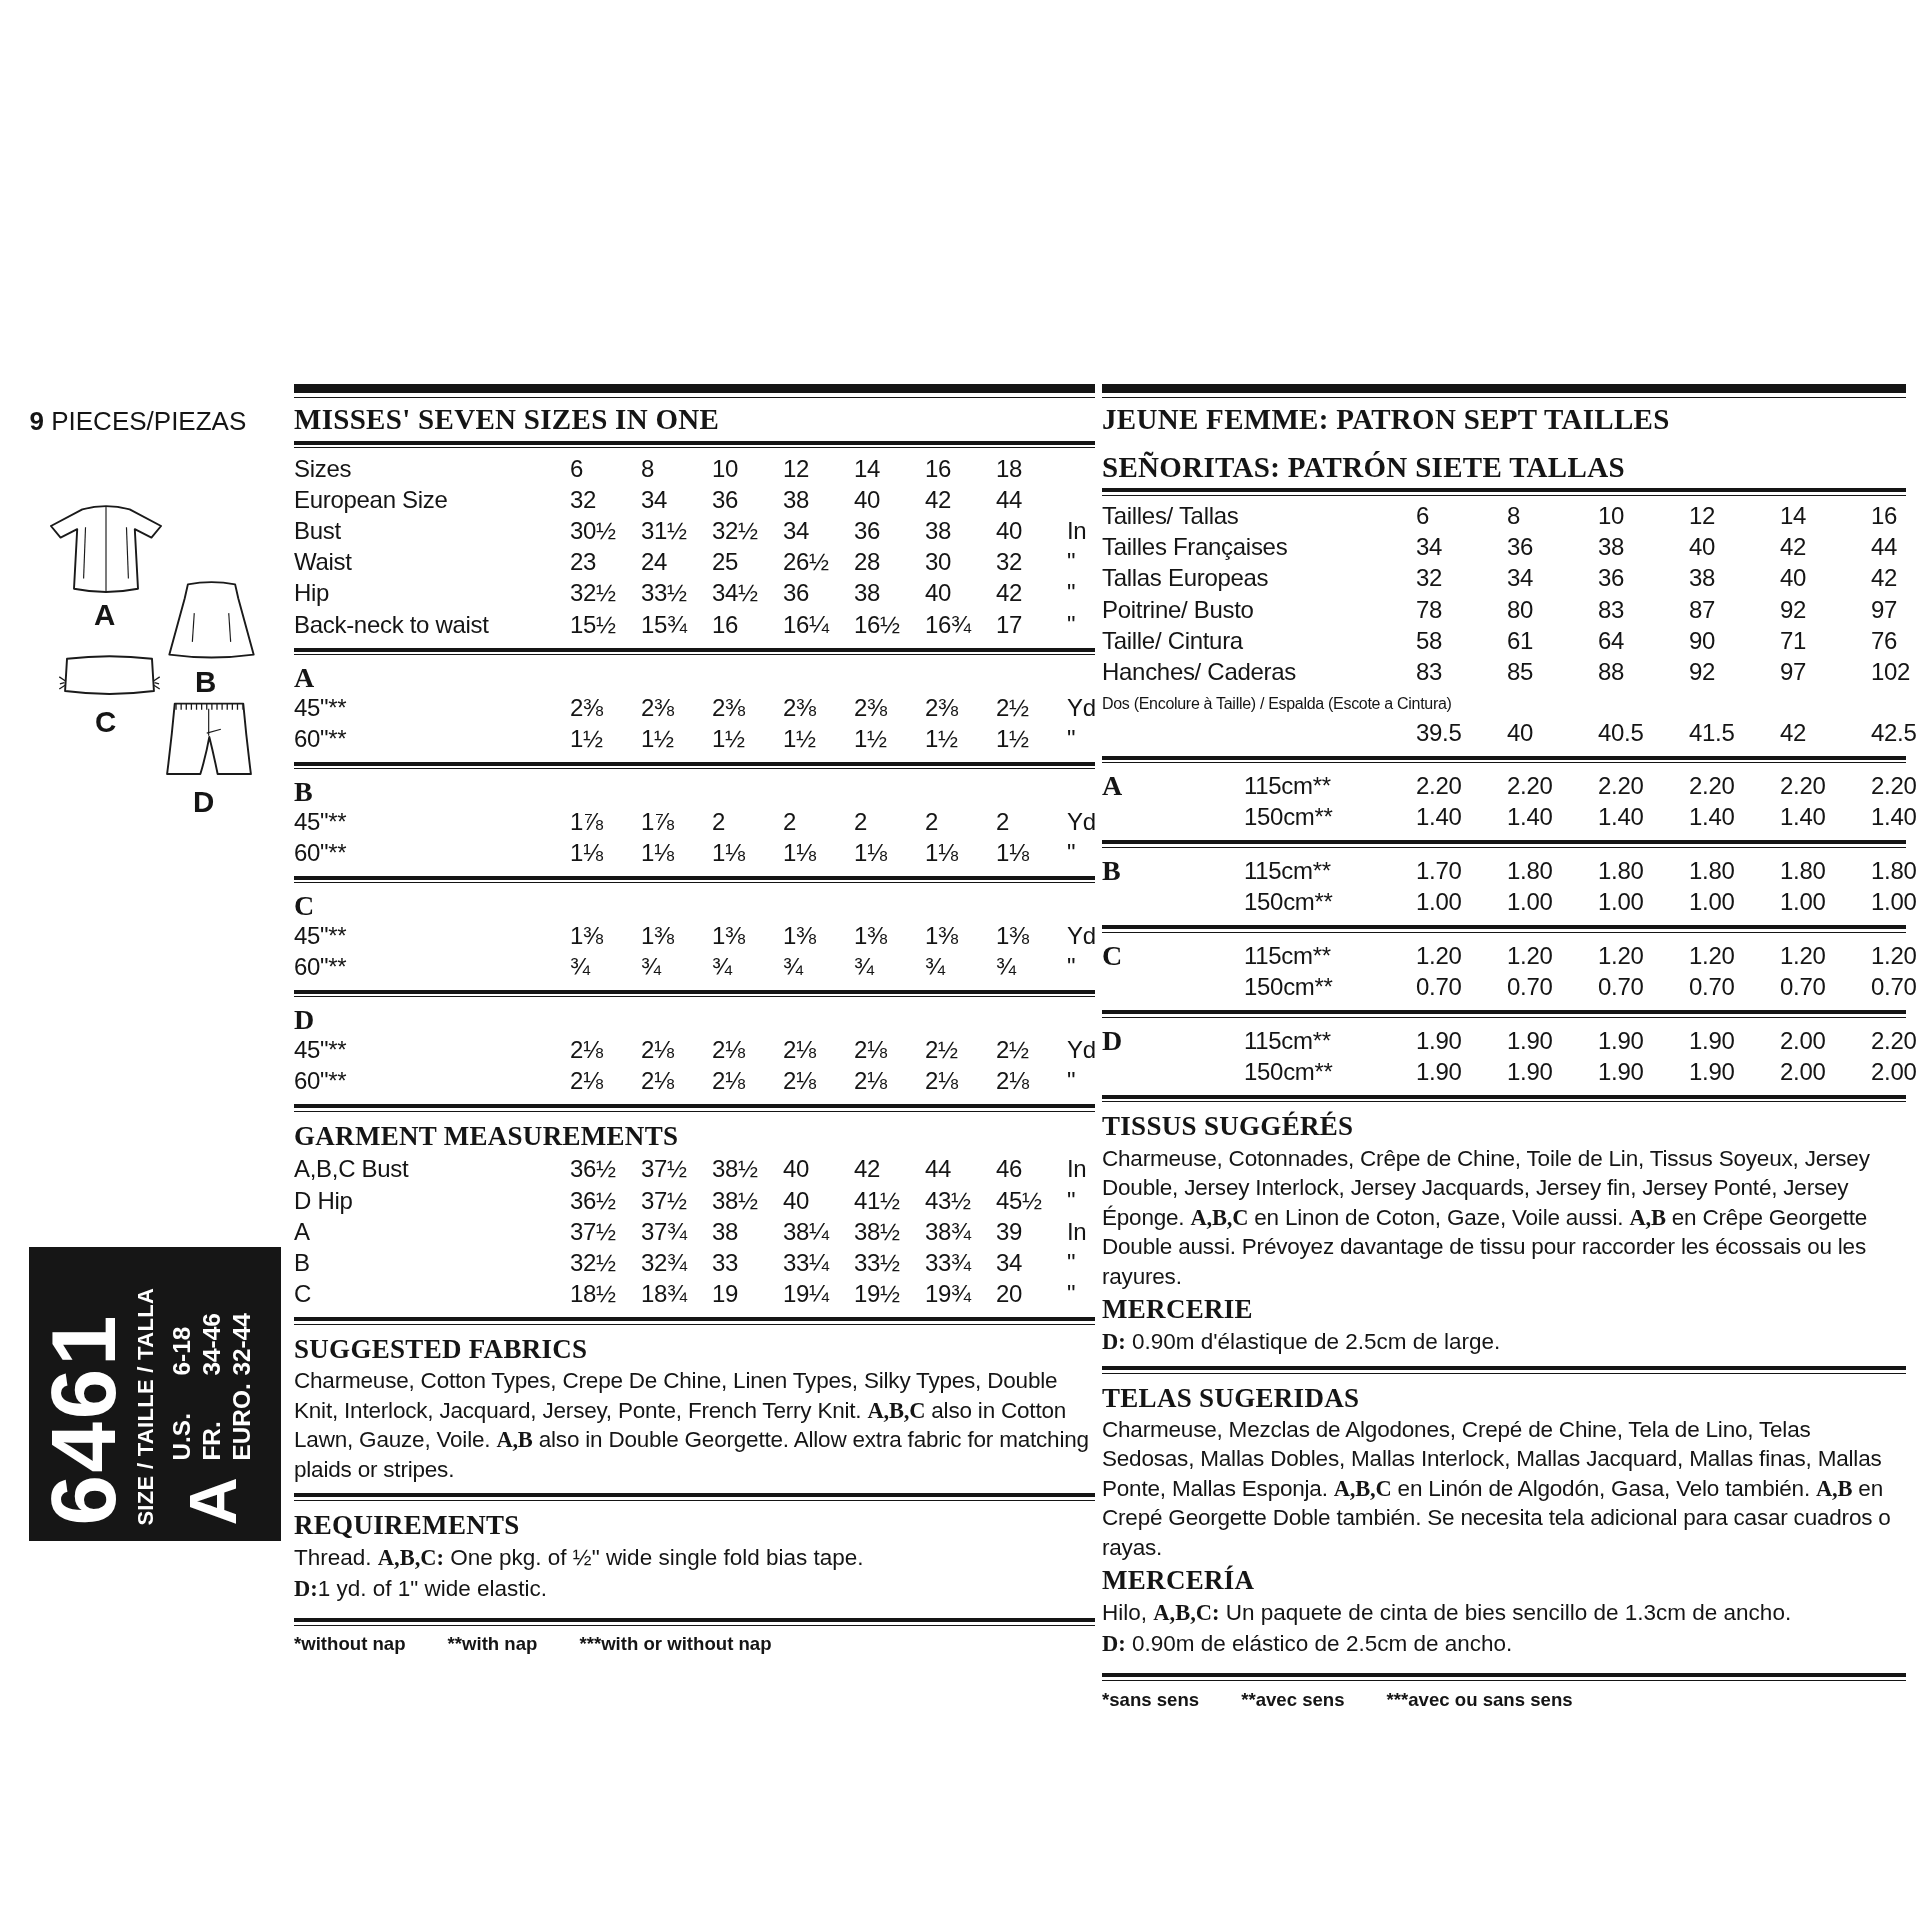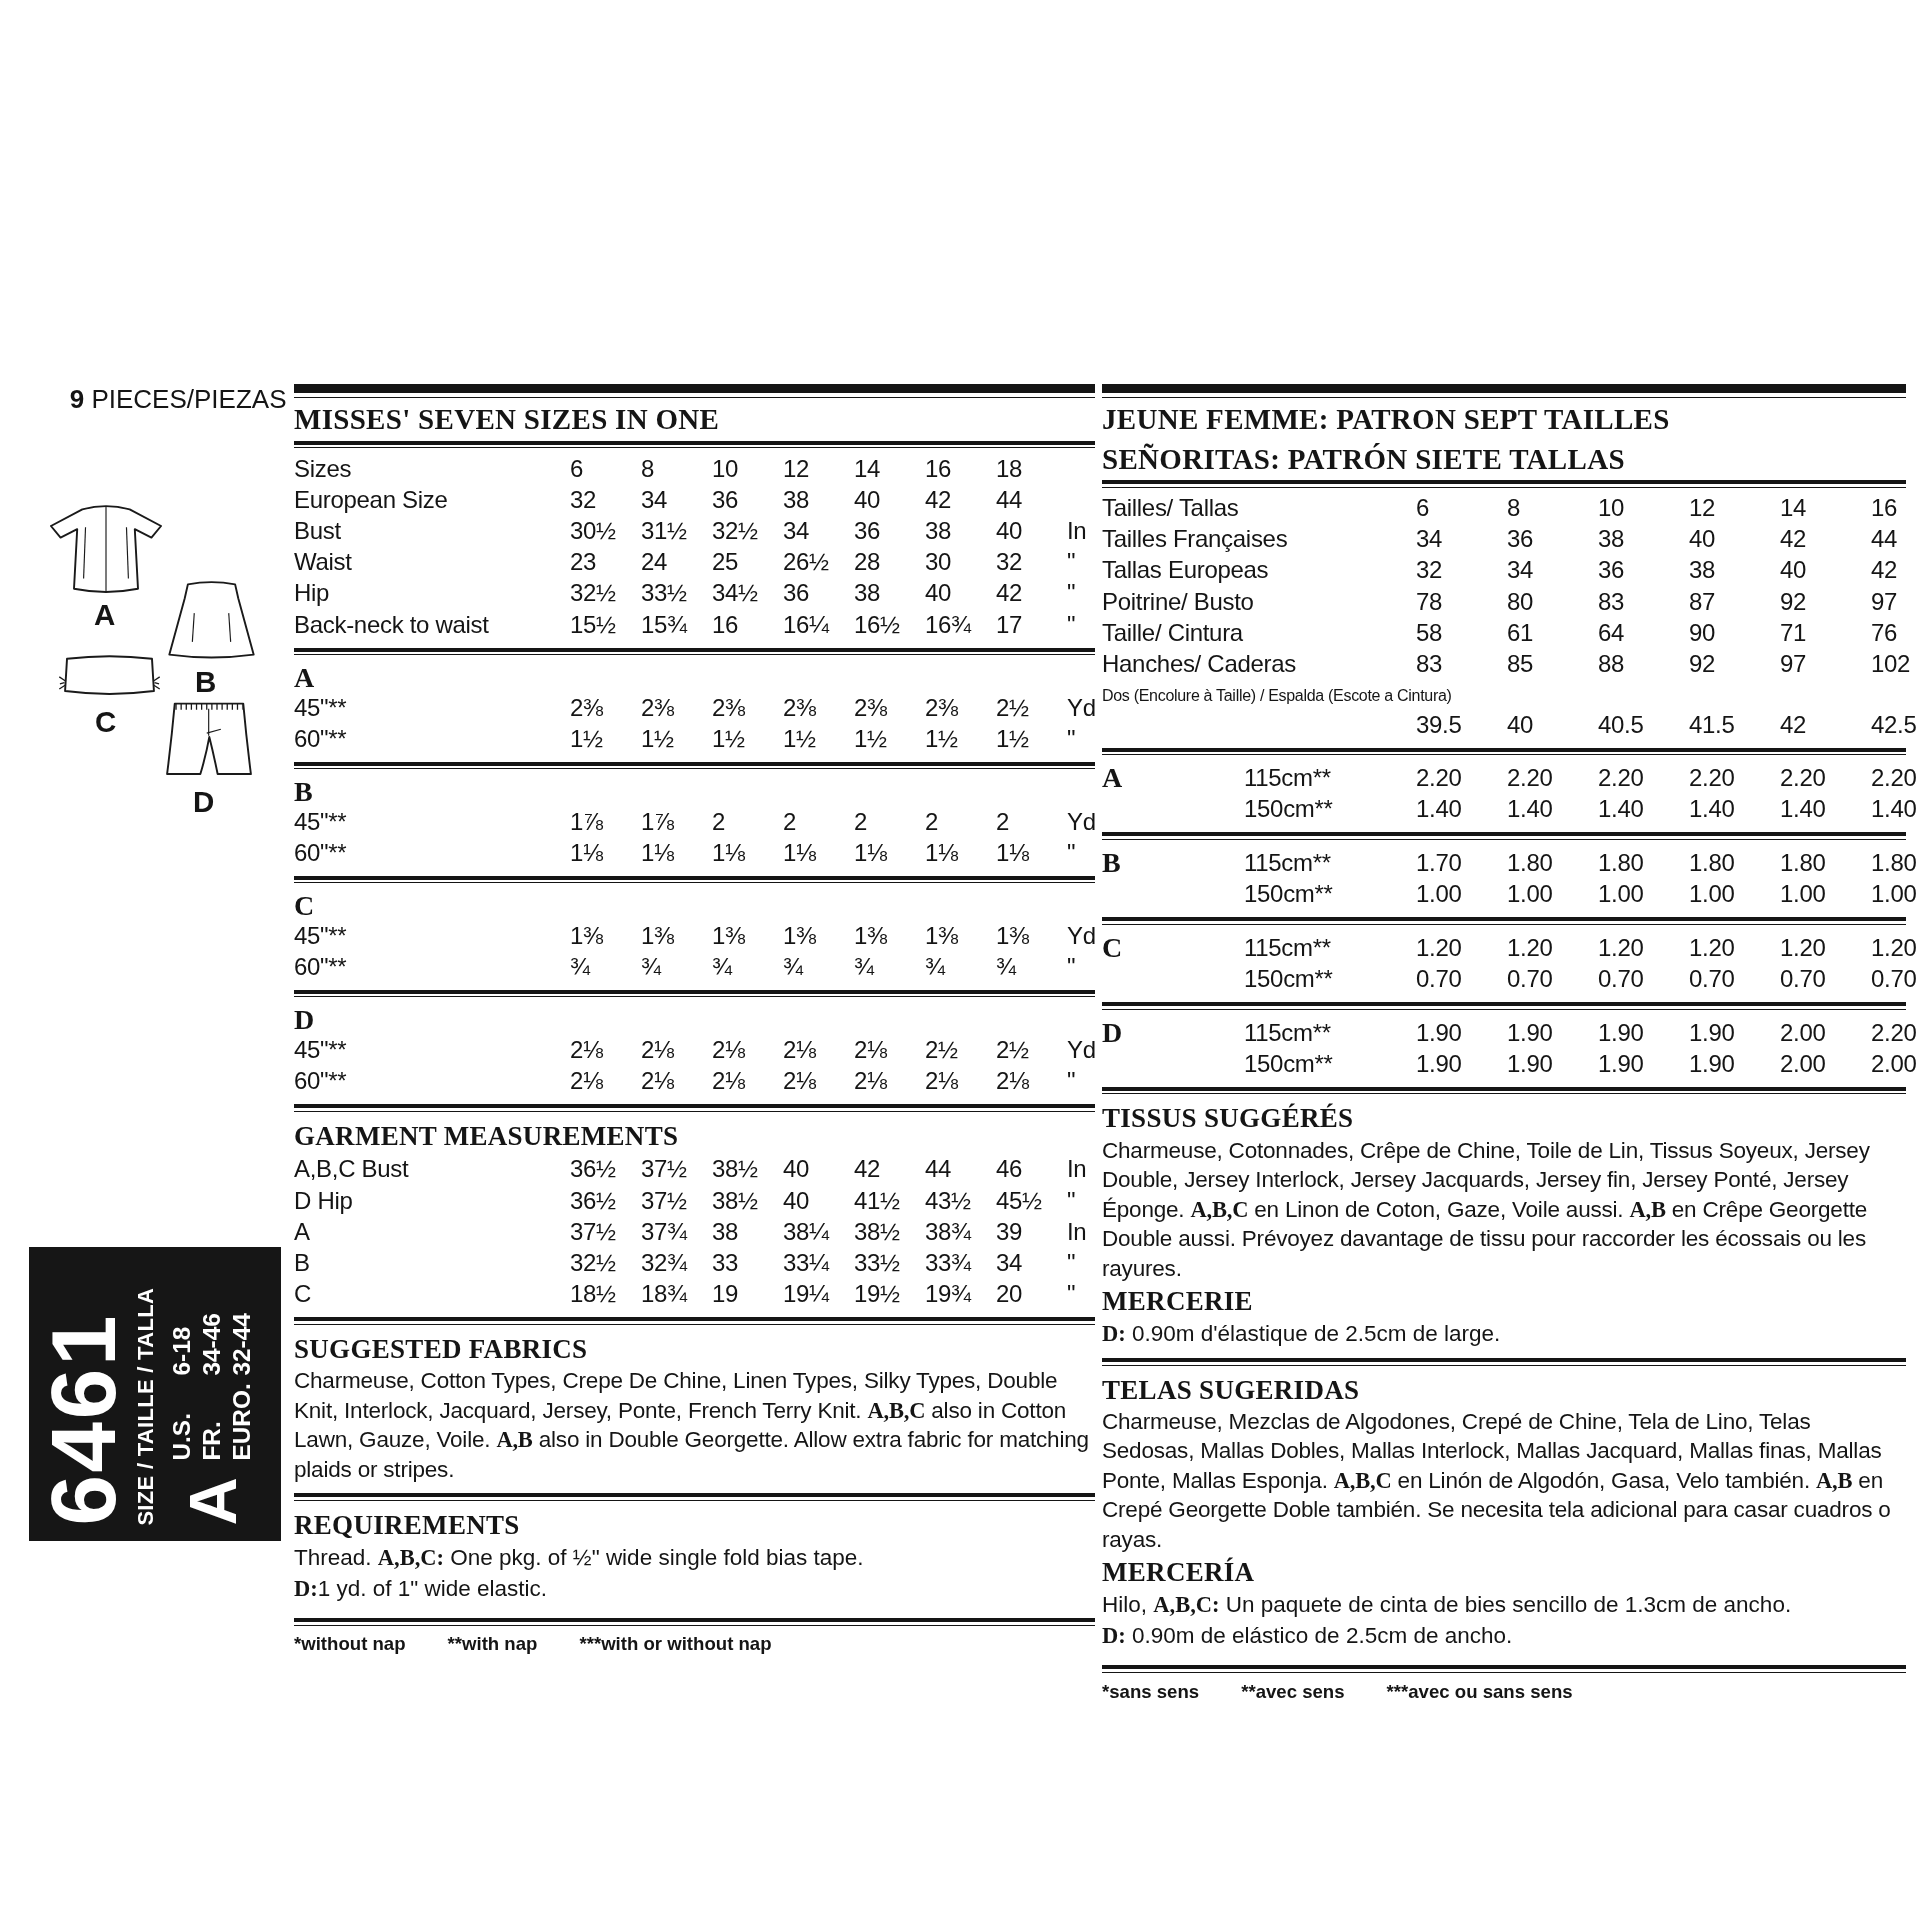--- a/index.html
+++ b/index.html
@@ -34,21 +34,21 @@
   .fr-sec .sec-letter{position:absolute;left:0;top:0;margin:0;}
   .note-line{font-size:16px;letter-spacing:-0.3px;line-height:29.5px;}
   
   .para{font-size:22.5px;letter-spacing:-0.2px;line-height:29.5px;margin:1.3px 0 9px 0;}
   .bseg{font-family:"Liberation Serif","DejaVu Serif",serif;font-weight:700;}
   .req-line{font-size:22.5px;line-height:31px;}
   .footnotes{display:flex;gap:42px;font-size:18.6px;font-weight:700;margin-top:7.7px;}
   .mt10{margin-top:6.4px;}
   .rule-gap{margin:9px 0 9px 0;}
   
-  #left-panel{position:absolute;left:29.5px;top:384px;width:257px;text-align:right;}
+  #left-panel{position:absolute;left:29.5px;top:406px;width:257px;}
   .pieces-line{font-size:26px;line-height:31px;}
   .pieces-line b{font-weight:700;}
   .fr-note{font-size:23px;line-height:28px;letter-spacing:-0.2px;margin-top:1.3px;}
   .garment-svg{position:absolute;}
   .view-label{position:absolute;font-weight:700;font-size:29.5px;}
   
   #size-box{position:absolute;left:29px;top:1247px;width:252px;height:294px;background:#161616;}
   #size-box-inner{position:absolute;left:0;top:0;width:294px;height:252px;
                   transform-origin:0 0;transform:rotate(-90deg) translateX(-294px);
                   color:#fff;padding:11.6px 0 0 15.4px;box-sizing:border-box;}
@@ -430,21 +430,21 @@
     <div class="footnotes">
       <span>*without nap</span>
       <span>**with nap</span>
       <span>***with or without nap</span>
     </div>
   </div>
 
   <div id="col-fr" class="col">
     <div class="bar-heavy"></div>
     <div class="htitle" style="margin-bottom:0">JEUNE FEMME: PATRON SEPT TAILLES</div>
-    <div class="htitle" style="margin-top:8px">SEÑORITAS: PATRÓN SIETE TALLAS</div>
+    <div class="htitle" style="margin-top:16px">SEÑORITAS: PATRÓN SIETE TALLAS</div>
     <div class="bar"></div>
 
     <div class="mt10">
 
         <div class="fr-row">
           <span class="flabel">Tailles/ Tallas</span>
           <span class="cell">6</span>
           <span class="cell">8</span>
           <span class="cell">10</span>
           <span class="cell">12</span>

